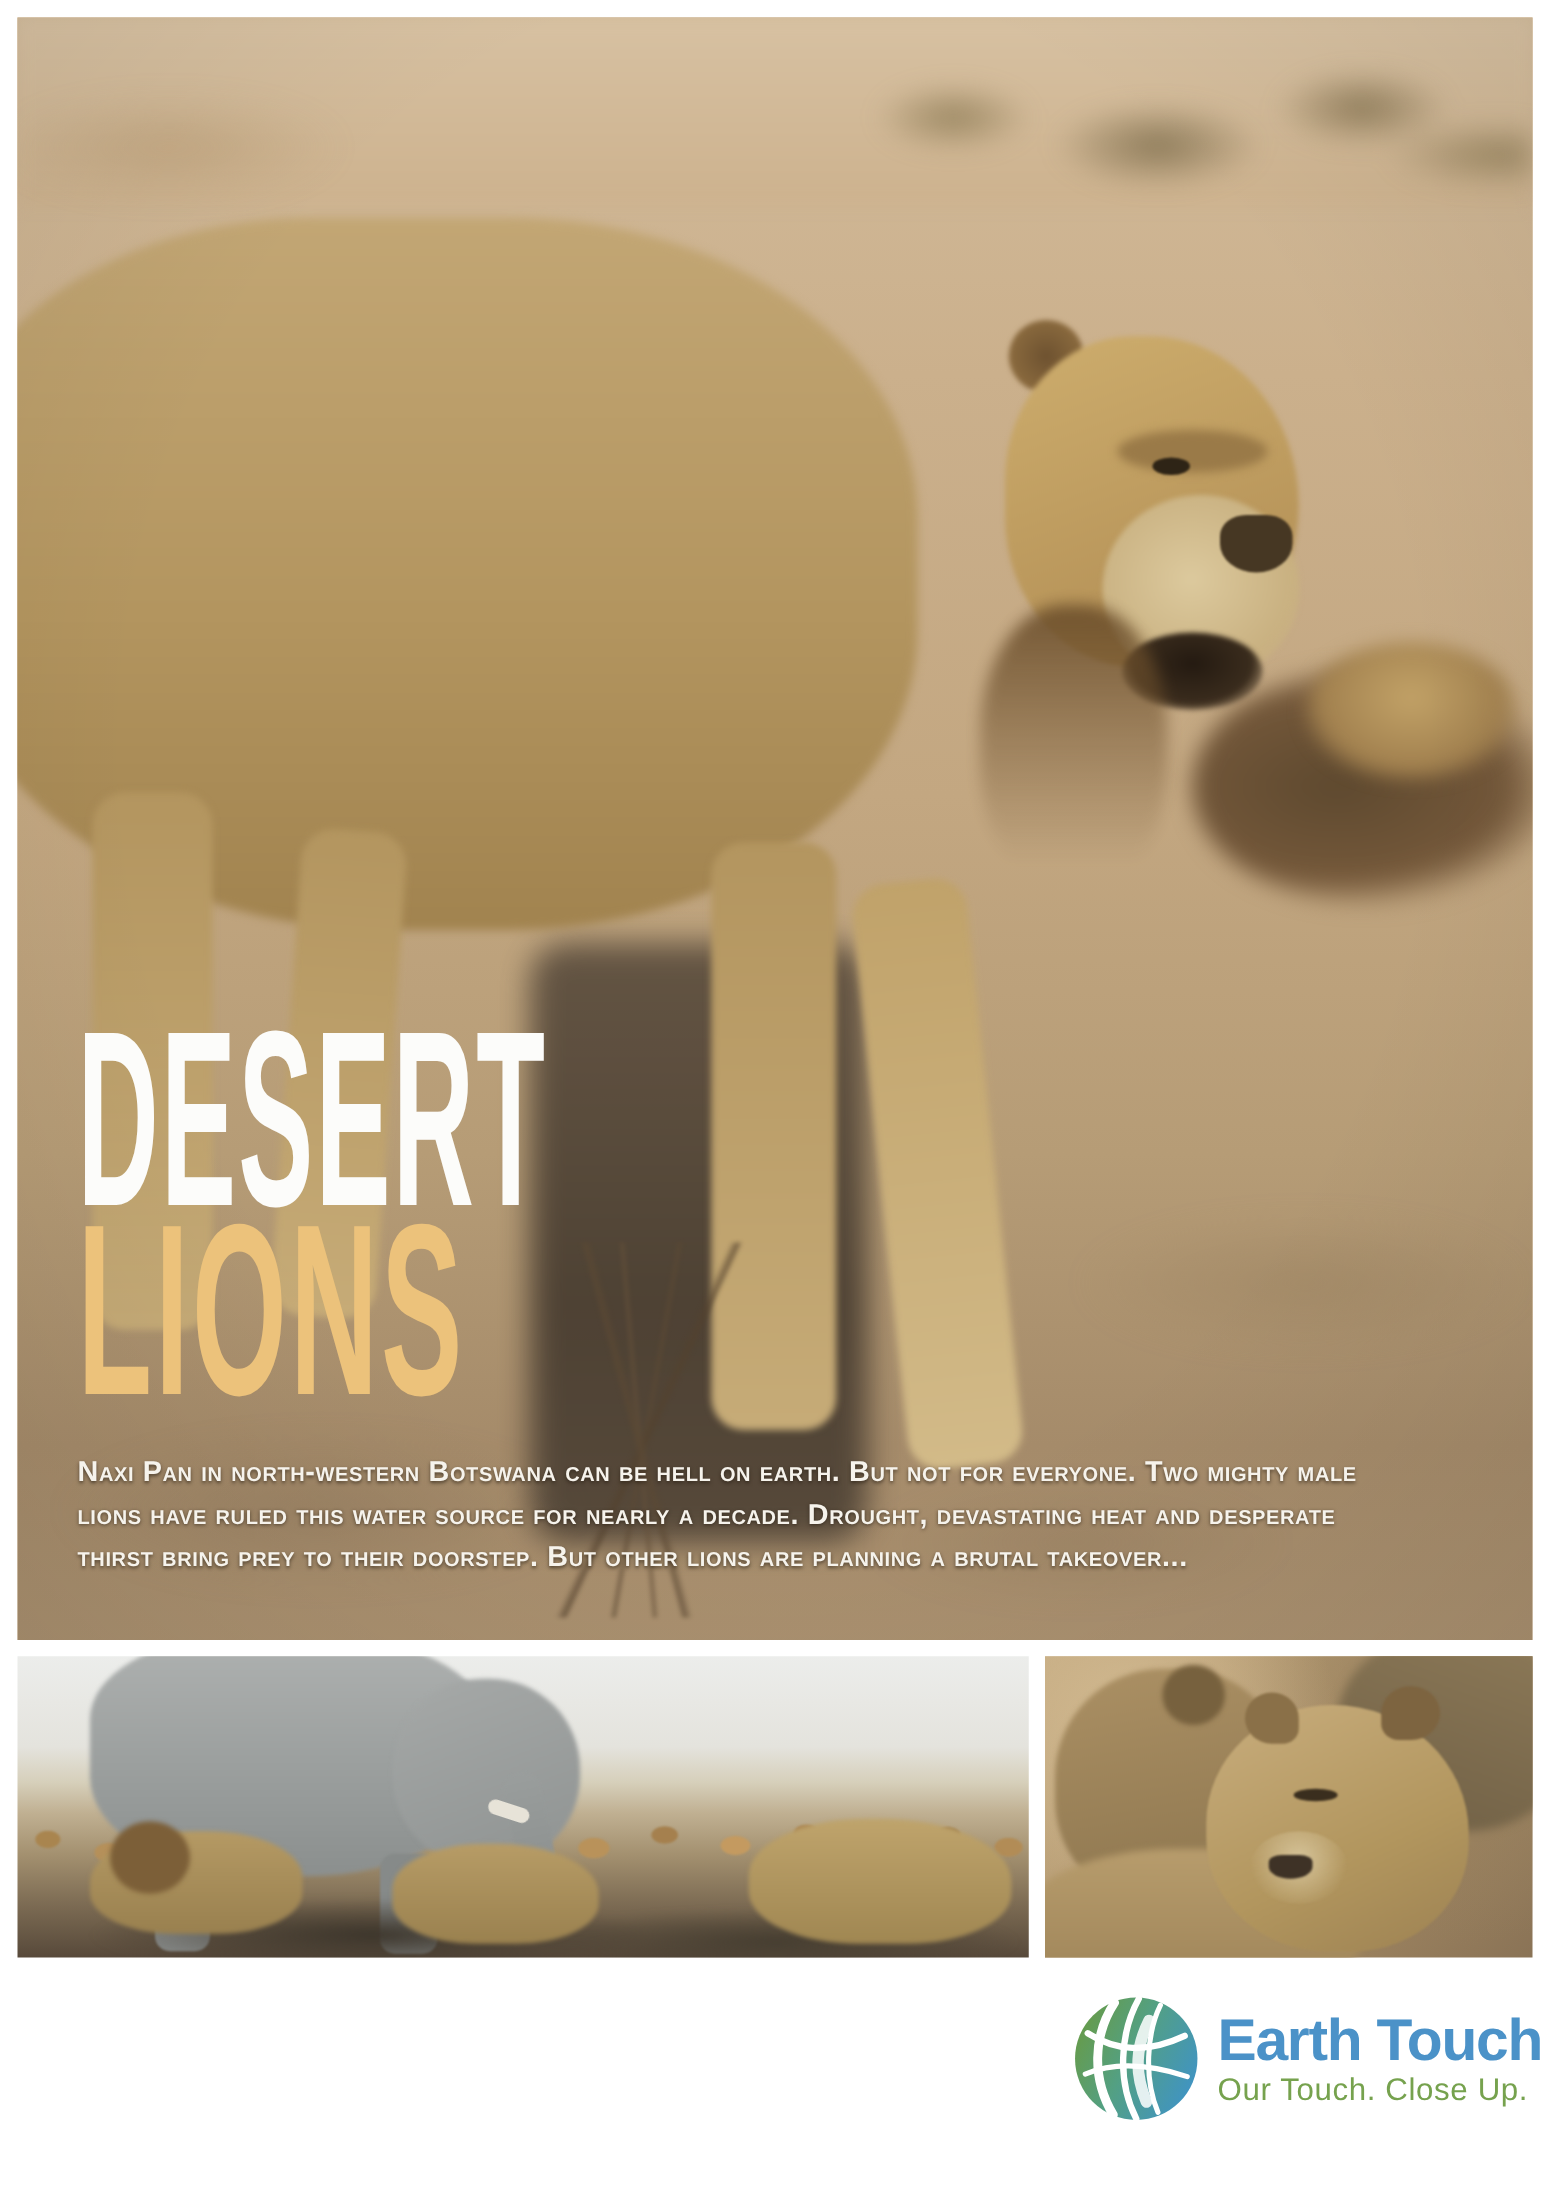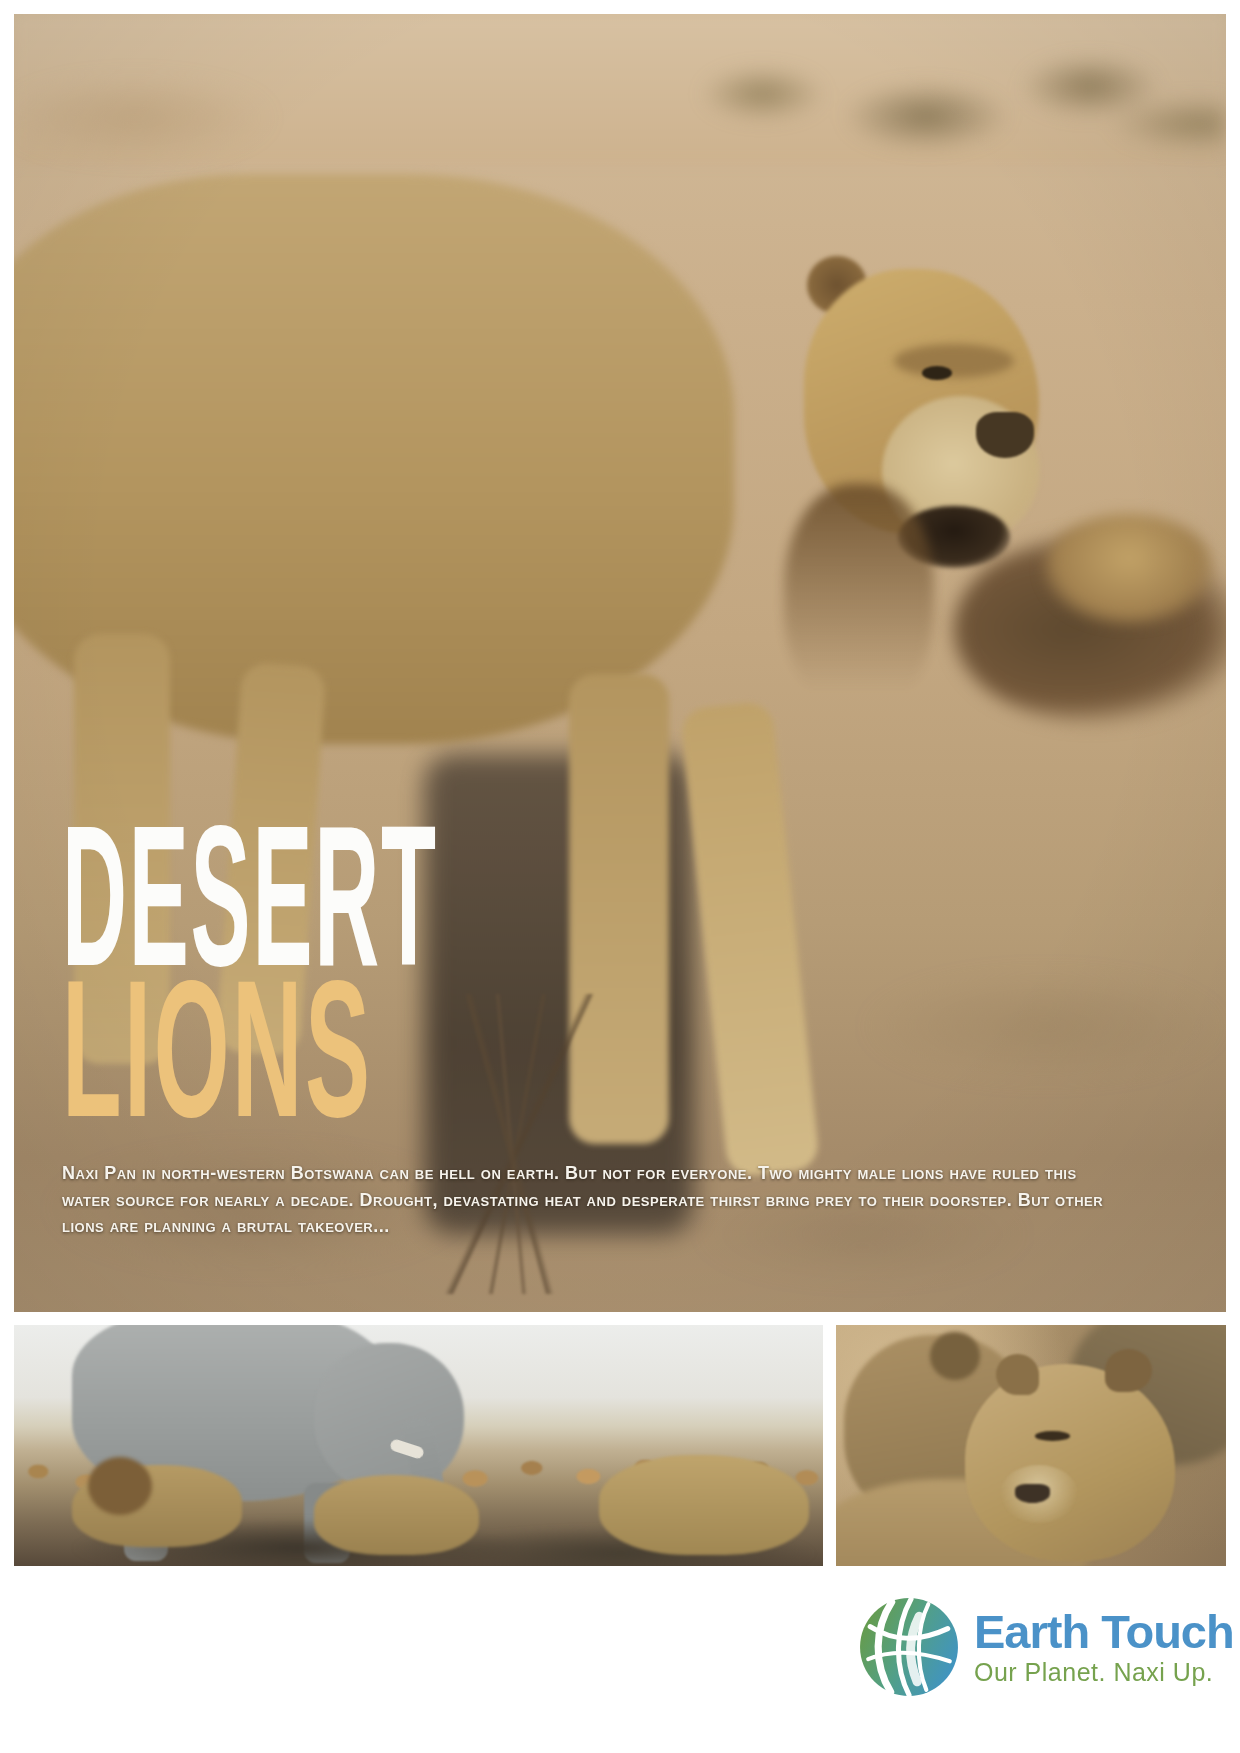--- a/index.html
+++ b/index.html
@@ -76,21 +76,21 @@
         background:radial-gradient(ellipse at 50% 45%, transparent 60%, #00000014 100%);}
 
   
   .title-line{position:absolute;left:48px;margin:0;font-weight:700;line-height:1;
         transform-origin:left top;white-space:nowrap;}
   .title-1{top:782px;font-size:200px;letter-spacing:4px;color:#fcfcfa;transform:scaleX(0.45);}
   .title-2{top:937px;font-size:195px;letter-spacing:5px;color:#ecc27b;transform:scaleX(0.50);}
   .subtitle{position:absolute;left:48px;top:1104px;font-size:24px;font-weight:700;
         font-variant:small-caps;letter-spacing:1.5px;color:#cfa25f;
         text-shadow:0 1px 2px rgba(40,28,12,.45);}
-  .description{position:absolute;left:48px;top:1146px;width:1045px;font-size:18px;font-weight:700;
+  .description{position:absolute;left:48px;top:1146px;width:1045px;font-size:23px;font-weight:700;
         font-variant:small-caps;letter-spacing:.5px;line-height:1.48;color:#f6f3ec;
         text-shadow:0 1px 3px rgba(35,26,15,.65);}
 
   
   .photo{position:absolute;top:1325px;height:241px;overflow:hidden;}
   .photo-left{left:14px;width:809px;background:linear-gradient(180deg,#ecedeb 0%,#e4e3dd 30%,#d6cfba 42%,#c0b092 52%,#a3906f 66%,#7d6c54 82%,#57493a 100%);}
   .lp-herd{left:0;top:108px;width:100%;height:70px;filter:blur(1px);
         background:
          radial-gradient(ellipse 16px 11px at 3% 55%, #a9854f 60%, transparent 65%),
          radial-gradient(ellipse 18px 12px at 9% 70%, #b5905a 60%, transparent 65%),
@@ -227,17 +227,17 @@
       <circle cx="50" cy="50" r="48" fill="url(#gg)"></circle>
       <path d="M33 6 C 16 32, 15 66, 32 94" stroke="#ffffff" stroke-width="7" fill="none" stroke-linecap="round"></path>
       <path d="M52 3 C 37 30, 35 68, 50 97" stroke="#ffffff" stroke-width="5" fill="none" stroke-linecap="round"></path>
       <path d="M69 8 C 58 30, 56 66, 67 92" stroke="#ffffff" stroke-width="4" fill="none" stroke-linecap="round"></path>
       <path d="M12 30 C 34 44, 58 46, 88 32" stroke="#ffffff" stroke-width="5" fill="none" stroke-linecap="round"></path>
       <path d="M10 62 C 34 52, 60 54, 90 64" stroke="#ffffff" stroke-width="4" fill="none" stroke-linecap="round"></path>
       <path d="M60 20 C 50 40, 48 60, 58 84" stroke="#ffffff" stroke-width="9" fill="none" stroke-linecap="round" opacity="0.85"></path>
     </svg>
     <div class="logo-text">
       <div class="logo-name">Earth Touch</div>
-      <div class="logo-tagline">Our Planet. Naxi Up.</div>
+      <div class="logo-tagline">Our Touch. Close Up.</div>
     </div>
   </div>
 
 </div>
 
 </body></html>

